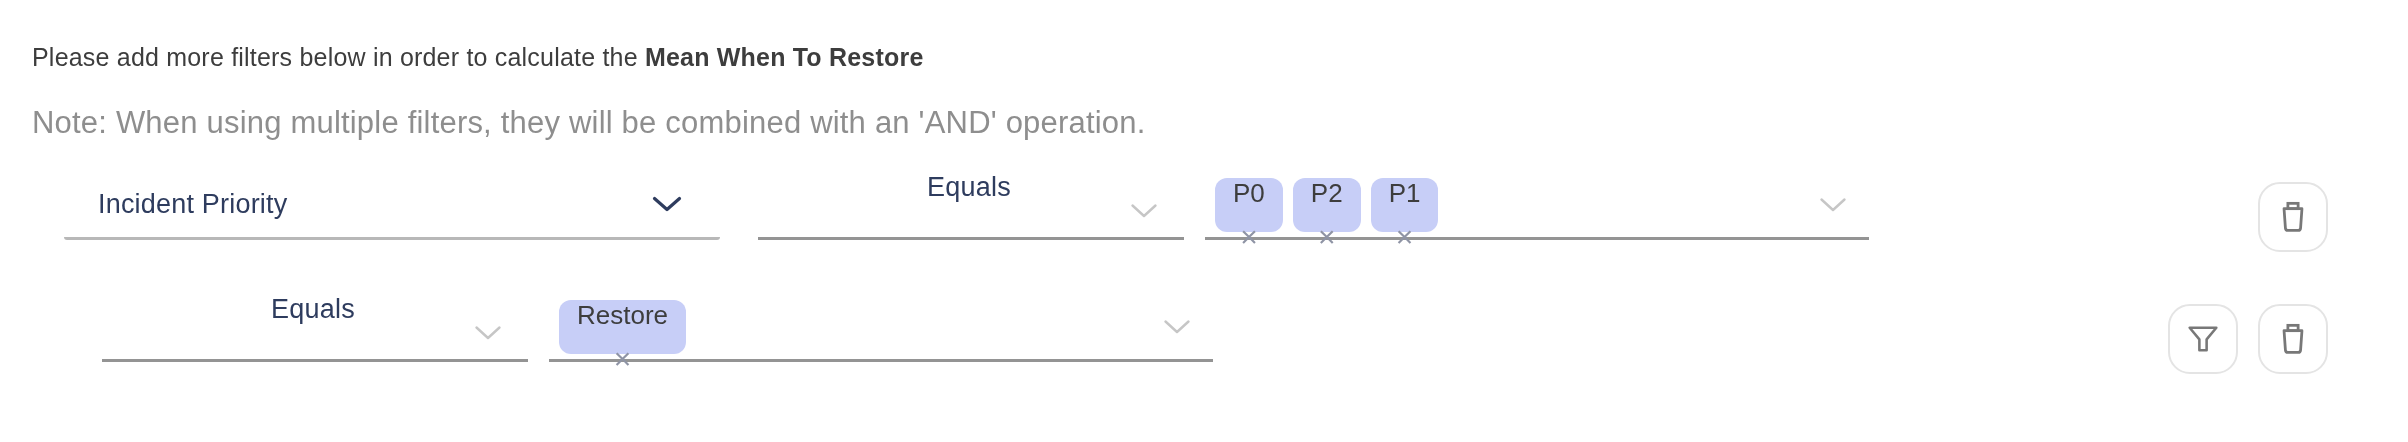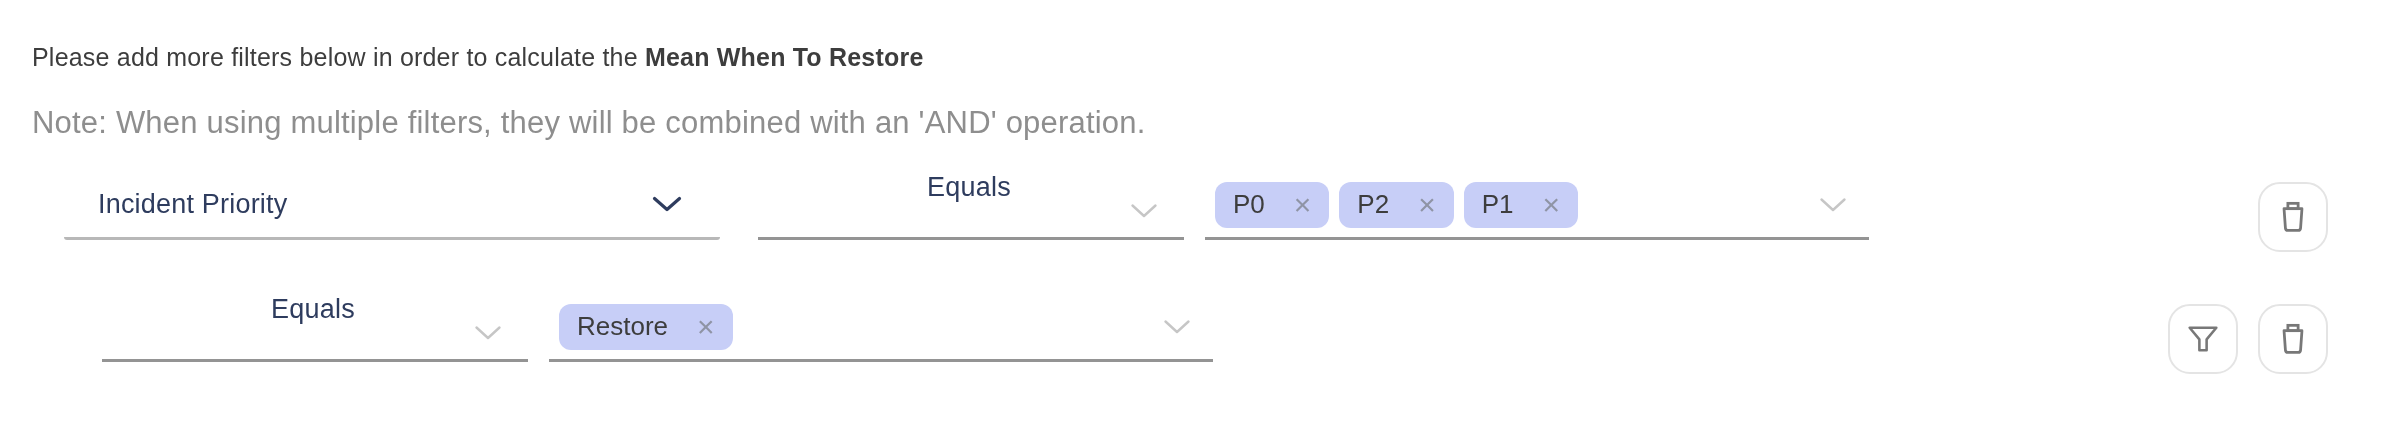--- a/index.html
+++ b/index.html
@@ -59,29 +59,30 @@
   .values-select {
     width: 664px;
     margin-left: 21px;
     padding: 0 22px 0 10px;
   }
   .chevron { margin-left: auto; flex: 0 0 auto; display: block; }
 
   .tags { display: flex; gap: 10px; align-items: center; }
   .tag {
     display: flex; align-items: center;
-    height: 46px;
+    height: 54px;
     padding: 0 18px;
-    gap: 29px;
+    gap: 13px;
     background: var(--tag_bg, #c7cef7);
     border-radius: 12px;
     font-size: 26px;
     font-weight: 500;
     color: var(--tag_text, #3d3d3d);
     white-space: nowrap;
+    flex-direction: column;
   }
   .tag .remove {
     font-size: 30px; line-height: 1;
     color: var(--tag_remove, #8f94a5);
     cursor: pointer;
     font-weight: 400;
   }
 
   .actions {
     margin-left: auto;

